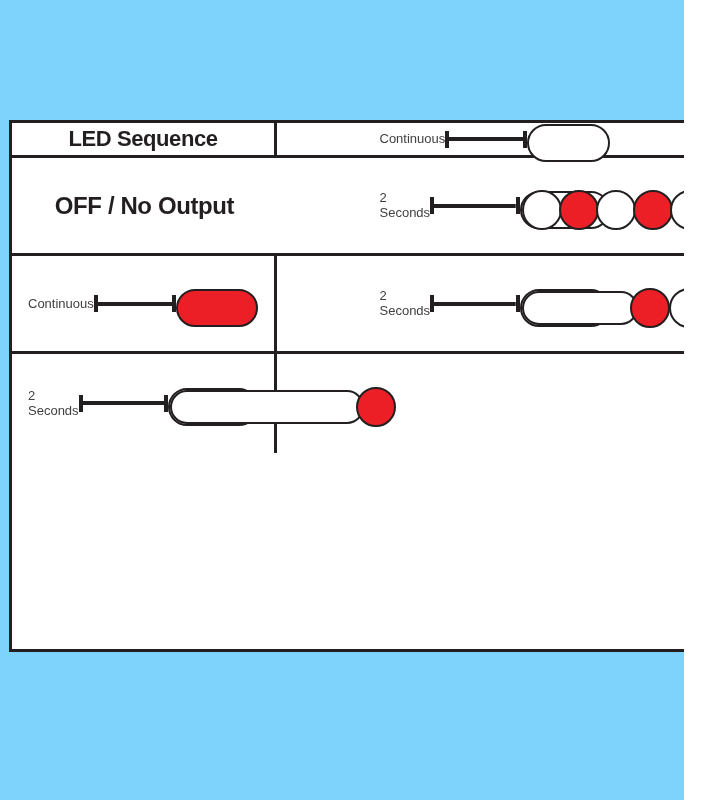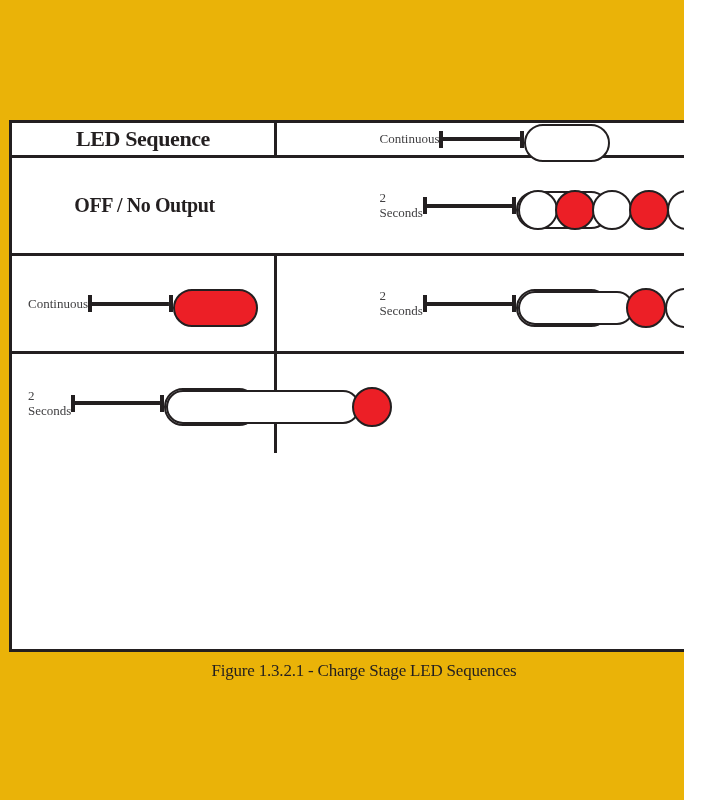--- a/index.html
+++ b/index.html
@@ -1,32 +1,32 @@
 <!DOCTYPE html>
 <html><head>
 <meta charset="utf-8">
 <style>
   html,body{margin:0;padding:0;background:#ffffff;}
   .page{
-    position:relative;width:684px;height:800px;background:#eab308;
-    font-family:Liberation Serif, serif;color:#231F20;overflow:hidden;
+    position:relative;width:684px;height:800px;background:#7dd3fc;
+    font-family:Liberation Sans, sans-serif;color:#231F20;overflow:hidden;
   }
   .led-table{
     position:absolute;left:9px;top:120px;width:709px;height:532px;
     box-sizing:border-box;border:3px solid #231F20;background:#ffffff;
     display:grid;grid-template-columns:265px 1fr;grid-template-rows:35px repeat(5,1fr);
   }
   .cell{
     box-sizing:border-box;display:flex;align-items:center;justify-content:center;
     background:#ffffff;min-width:0;min-height:0;
   }
   .br{border-right:3px solid #231F20;}
   .bb{border-bottom:3px solid #231F20;}
   .header-cell{font-size:22px;font-weight:bold;letter-spacing:-0.4px;}
-  .stage-label{font-size:20px;font-weight:bold;letter-spacing:-0.4px;text-align:center;}
+  .stage-label{font-size:24px;font-weight:bold;letter-spacing:-0.4px;text-align:center;}
   .italic{font-style:italic;}
   .led-stack{display:flex;flex-direction:row;align-items:center;width:230px;}
   .duration-label{font-size:13px;color:#414042;line-height:15px;margin-bottom:1px;}
   .bracket{
     width:222px;height:17px;box-sizing:border-box;
     border-left:4px solid #231F20;border-right:4px solid #231F20;
     background:linear-gradient(#231F20,#231F20) center/100% 4px no-repeat;
   }
   .led-bar{
     position:relative;width:230px;height:38px;box-sizing:border-box;
@@ -107,15 +107,14 @@
         <div class="bracket"></div>
         <div class="led-bar" style="background: rgb(255, 255, 255);">
             <div class="led-segment" style="background: rgb(255, 255, 255); width: 194px;"></div>
             <div class="led-circle" style="background: rgb(236, 31, 38); left: 186px;"></div>
           </div>
       </div>
     </div>
 
   </div>
 
-  <div class="figure-caption">Figure 1.3.2.1 - Charge Stage LED Sequences</div>
 
 </div>
 
 </body></html>

